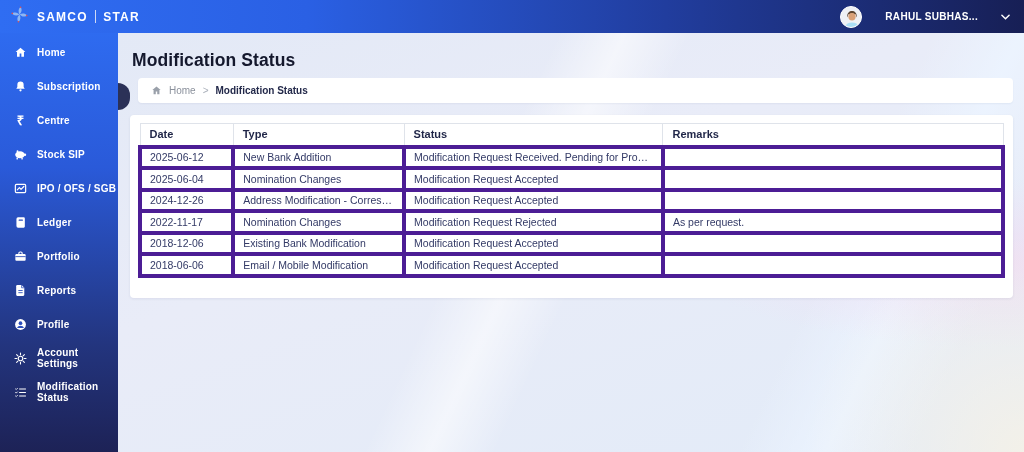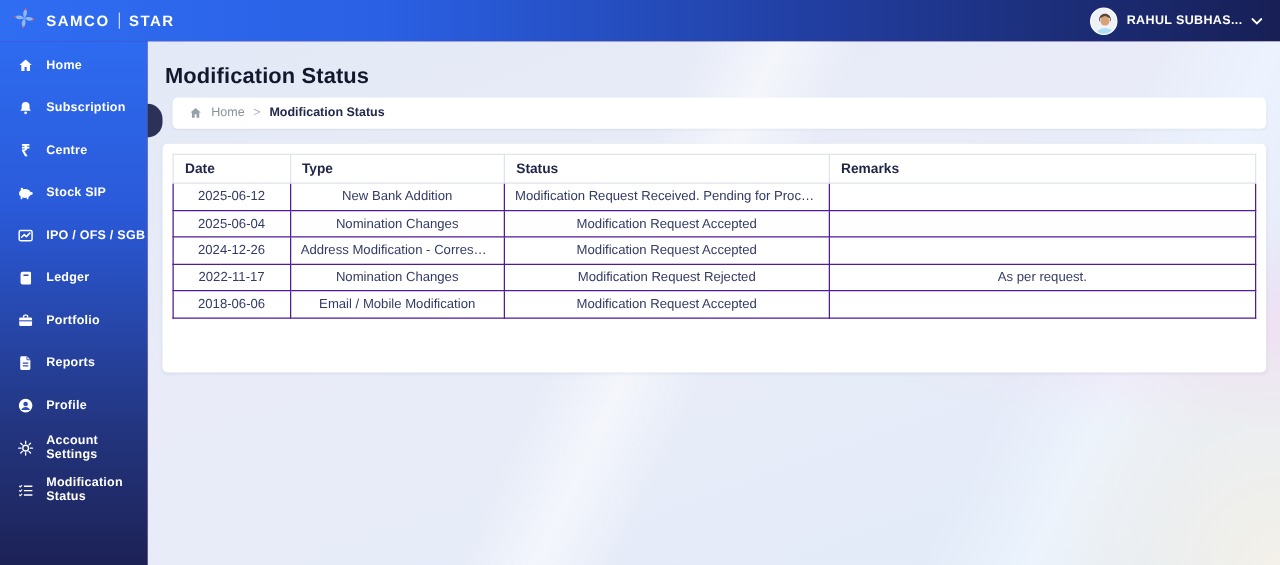--- a/index.html
+++ b/index.html
@@ -8,21 +8,21 @@
 
   
   .topbar {
     position:absolute; top:0; left:0; width:1024px; height:33px;
     background:linear-gradient(90deg,#2f6df2 0%,#2a60e4 30%,#213d9e 65%,#171f55 100%);
     display:flex; align-items:center; justify-content:space-between; z-index:5;
   }
   .brand { display:flex; align-items:center; gap:8px; margin-left:10px; cursor:pointer; }
   .brand-text { color:#fff; font-weight:bold; font-size:12px; letter-spacing:1.2px; display:flex; align-items:center; gap:7px; }
   .brand-divider { width:1.5px; height:13px; background:#cfd9f5; display:inline-block; }
-  .user-area { display:flex; align-items:center; gap:7px; margin-right:14px; cursor:pointer; }
+  .user-area { display:flex; align-items:center; gap:23px; margin-right:14px; cursor:pointer; }
   .user-name { color:#fff; font-size:10px; font-weight:bold; letter-spacing:0.3px; }
   .avatar { width:22px; height:22px; border-radius:50%; overflow:hidden; background:#eef1f5; border:1px solid #fff; flex:0 0 auto; }
 
   
   .sidebar {
     position:absolute; top:33px; left:0; width:118px; height:419px;
     background:linear-gradient(180deg,#2e6bf0 0%,#2a5ad9 32%,#23357f 74%,#1d2256 100%);
     padding-top:2px; z-index:4;
   }
   .side-item { display:flex; align-items:center; gap:9px; height:34px; padding-left:13px; color:#fff; cursor:pointer; }
@@ -61,21 +61,21 @@
   .card {
     position:absolute; left:12px; top:82px; width:883px; height:183px; background:#fff;
     border-radius:4px; box-shadow:0 1px 3px rgba(30,40,90,0.08); padding:8px 8px 16px 8px;
   }
   table.mod-table { width:100%; border-collapse:collapse; table-layout:fixed; }
   .mod-table th {
     border:1px solid #dfe3ea; height:23px; padding:0 9px; text-align:left;
     font-size:11px; font-weight:bold; color:#1f2547;
   }
   .mod-table td {
-    border:1px solid #4c1d95; height:21.5px; padding:0 8px; text-align:center;
+    border:4px solid #4c1d95; height:21.5px; padding:0 8px; 
     font-size:10.5px; color:#333a66; overflow:hidden; white-space:nowrap; text-overflow:ellipsis;margin-top:47px;
   }
   col.c-date{width:10.8%;} col.c-type{width:19.8%;} col.c-status{width:30%;} col.c-remarks{width:39.4%;}
 </style>
 </head>
 <body>
 
 <div class="app">
 
   <div class="topbar">
@@ -274,20 +274,26 @@
               <td>Modification Request Accepted</td>
               <td></td>
             </tr>
             <tr>
               <td>2022-11-17</td>
               <td>Nomination Changes</td>
               <td>Modification Request Rejected</td>
               <td>As per request.</td>
             </tr>
             <tr>
+              <td>2018-12-06</td>
+              <td>Existing Bank Modification</td>
+              <td>Modification Request Accepted</td>
+              <td></td>
+            </tr>
+            <tr>
               <td>2018-06-06</td>
               <td>Email / Mobile Modification</td>
               <td>Modification Request Accepted</td>
               <td></td>
             </tr>
           </tbody>
       </table>
     </div>
   </div>
 </div>

